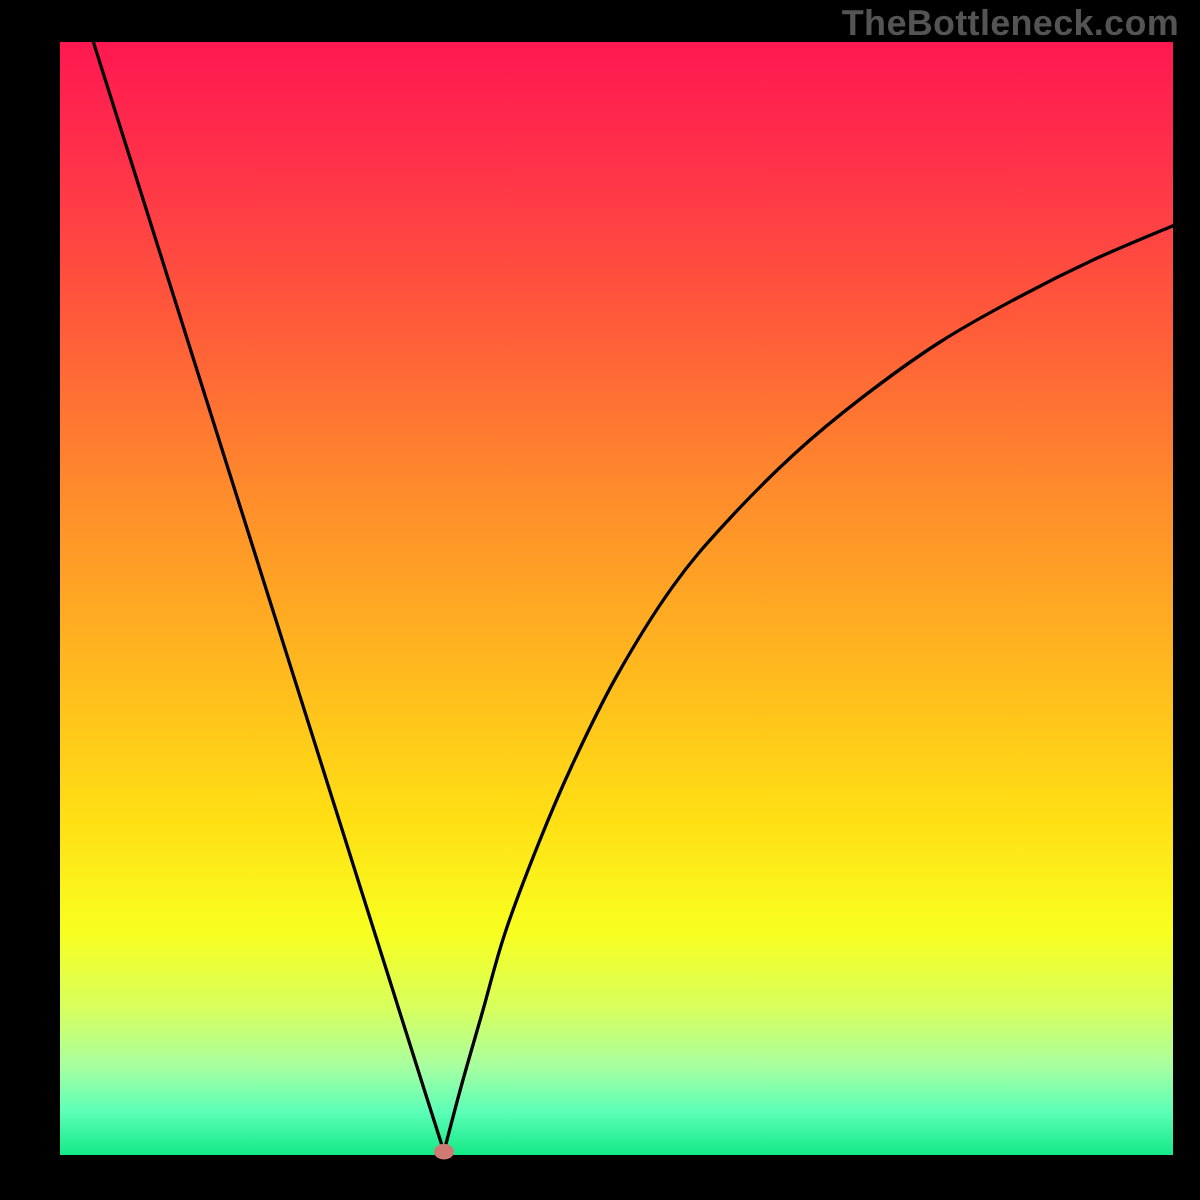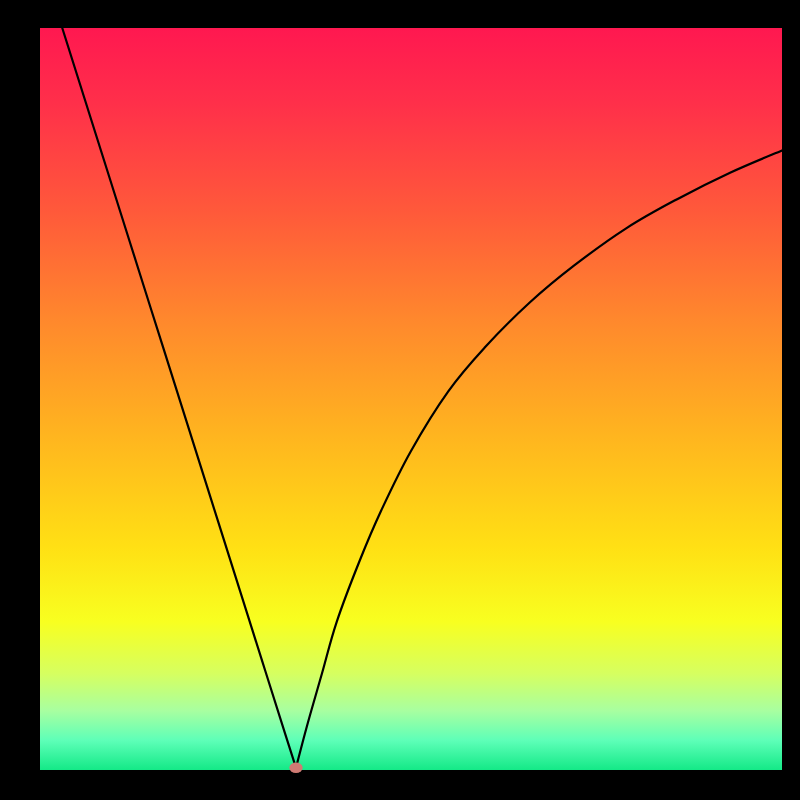--- a/index.html
+++ b/index.html
@@ -47,13 +47,14 @@
           <stop offset="92%" stop-color="#a8ffa0"></stop>
           <stop offset="96%" stop-color="#5effb8"></stop>
           <stop offset="100%" stop-color="#14e987"></stop>
         </linearGradient>
     </defs>
     <rect id="plot-bg" fill="url(#bg-grad)" x="40" y="28" width="742" height="742"></rect>
     <path id="curve-left" fill="none" d="M 62.26 28 C 66.2668 40.6882, 76.5064 73.11360000000002, 84.52 98.49000000000001 C 92.53359999999999 123.8664, 98.7664 143.60359999999991, 106.78 168.9799999999999 C 114.7936 194.3563999999999, 121.0264 214.0936, 129.04 239.47000000000003 C 137.0536 264.8464, 143.28640000000001 284.5836, 151.3 309.96 C 159.3136 335.33639999999997, 165.5464 355.0736, 173.56 380.45 C 181.5736 405.8264, 187.8064 425.5636, 195.82 450.94 C 203.8336 476.3164, 210.0664 496.05359999999996, 218.07999999999998 521.43 C 226.09359999999998 546.8063999999999, 232.3264 566.5436000000001, 240.34 591.9200000000001 C 248.3536 617.2964000000001, 254.58640000000003 637.0336, 262.6 662.41 C 270.6136 687.7864, 278.8498 713.93448, 284.86 732.9 C 290.8702 751.86552, 293.9866 761.49668, 295.99 767.774" stroke="#000000" stroke-width="2.2" stroke-linecap="round" stroke-linejoin="round"></path>
     <path id="curve-right" fill="none" d="M 295.99 767.774 C 297.9934 760.16108, 302.4454 742.44212, 307.12 725.48 C 311.7946 708.51788, 316.6176 692.2384, 321.96 673.54 C 327.3024 654.8416, 330.122 641.634, 336.8 621.6 C 343.478 601.566, 351.0464 582.274, 359.06 562.24 C 367.0736 542.206, 371.9708 530.3340000000001, 381.32 510.3 C 390.6692 490.266, 398.9796 472.3096, 411 450.94 C 423.0204 429.5704, 434.744 410.2784, 448.1 391.58 C 461.456 372.8816, 470.5084 363.08720000000005, 485.2 347.06000000000006 C 499.8916 331.03280000000007, 513.6928 317.2316, 529.72 302.54 C 545.7472 287.8484, 556.8772 278.79599999999994, 574.24 265.43999999999994 C 591.6028 252.08399999999995, 607.4816000000001 240.36040000000003, 626.1800000000001 228.34000000000003 C 644.8784 216.31960000000004, 659.4216 208.677, 678.12 198.65999999999997 C 696.8184 188.64299999999994, 711.3616000000001 181.37139999999994, 730.0600000000001 172.68999999999994 C 748.7584 164.00859999999994, 772.6508 154.43680000000003, 782 150.43000000000006" stroke="#000000" stroke-width="2.2" stroke-linecap="round" stroke-linejoin="round"></path>
     <ellipse id="marker" cx="295.99" cy="767.774" rx="6.678000000000001" ry="5.193999999999999" fill="#cf7a73"></ellipse>
   </svg>
+  <div class="watermark">TheBottleneck.com</div>
 </div>
 
 </body></html>

